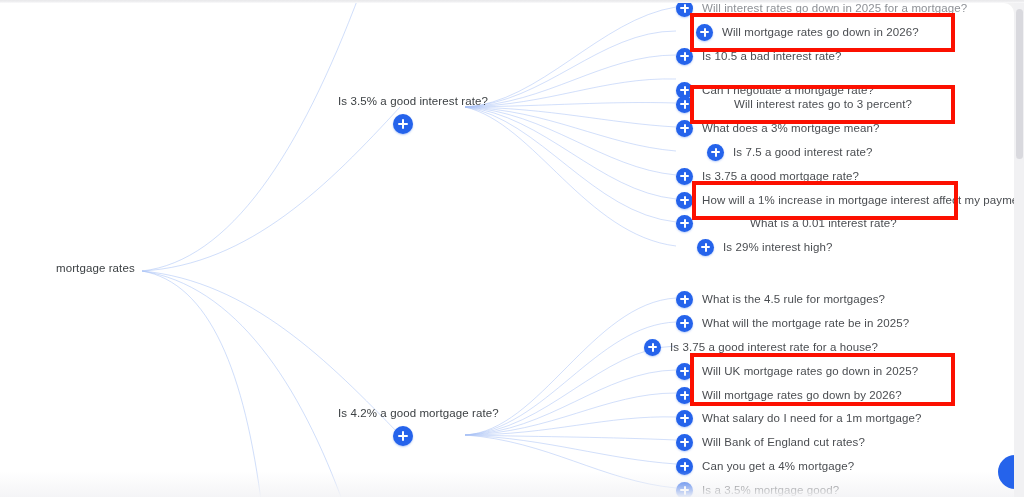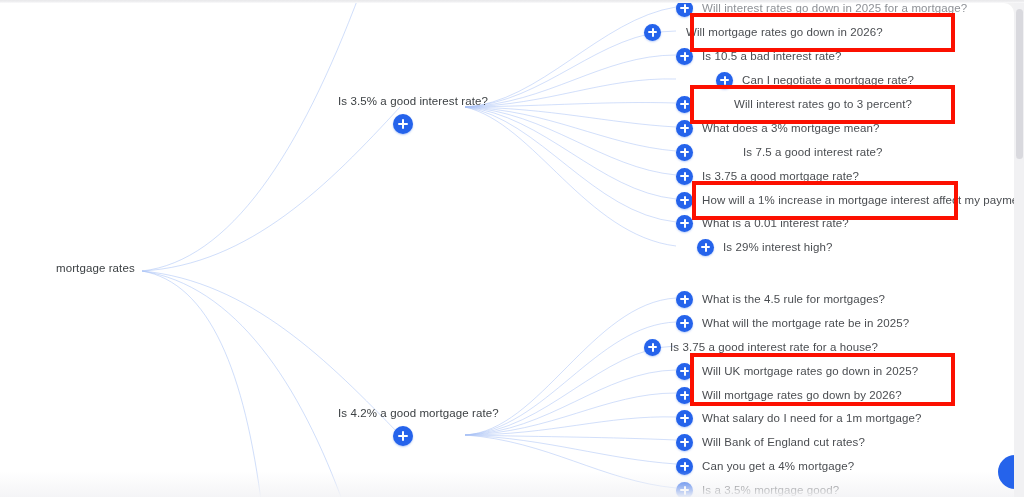--- a/index.html
+++ b/index.html
@@ -118,53 +118,53 @@
 
     <div class="branch-node" style="left:338px;top:404px;width:130px;">
       <div class="branch-label">Is 4.2% a good mortgage rate?</div>
       <div class="plus-btn"></div>
     </div>
 
     <div class="leaf clipped" style="left:676px;top:-5px;">
       <span class="leaf-plus"></span>
       <span class="leaf-text">Will interest rates go down in 2025 for a mortgage?</span>
     </div>
-    <div class="leaf" style="left:644px;top:19px;gap:16px;">
+    <div class="leaf" style="left:696px;top:19px;">
       <span class="leaf-plus"></span>
       <span class="leaf-text">Will mortgage rates go down in 2026?</span>
     </div>
     <div class="leaf" style="left:676px;top:43px;">
       <span class="leaf-plus"></span>
       <span class="leaf-text">Is 10.5 a bad interest rate?</span>
     </div>
-    <div class="leaf" style="left:676px;top:67px;margin-left:40px;">
+    <div class="leaf" style="left:676px;top:77px;">
       <span class="leaf-plus"></span>
       <span class="leaf-text">Can I negotiate a mortgage rate?</span>
     </div>
     <div class="leaf" style="left:676px;top:91px;gap:32px;">
       <span class="leaf-plus"></span>
       <span class="leaf-text">Will interest rates go to 3 percent?</span>
     </div>
     <div class="leaf" style="left:676px;top:115px;">
       <span class="leaf-plus"></span>
       <span class="leaf-text">What does a 3% mortgage mean?</span>
     </div>
-    <div class="leaf" style="left:676px;top:139px;gap:41px;">
+    <div class="leaf" style="left:707px;top:139px;">
       <span class="leaf-plus"></span>
       <span class="leaf-text">Is 7.5 a good interest rate?</span>
     </div>
     <div class="leaf" style="left:676px;top:163px;">
       <span class="leaf-plus"></span>
       <span class="leaf-text">Is 3.75 a good mortgage rate?</span>
     </div>
     <div class="leaf" style="left:676px;top:187px;">
       <span class="leaf-plus"></span>
       <span class="leaf-text">How will a 1% increase in mortgage interest affect my payment?</span>
     </div>
-    <div class="leaf" style="left:676px;top:210px;">
+    <div class="leaf" style="left:676px;top:210px;gap:48px;">
       <span class="leaf-plus"></span>
       <span class="leaf-text">What is a 0.01 interest rate?</span>
     </div>
     <div class="leaf" style="left:676px;top:234px;padding-left:21px;">
       <span class="leaf-plus"></span>
       <span class="leaf-text">Is 29% interest high?</span>
     </div>
 
     <div class="leaf" style="left:676px;top:286px;">
       <span class="leaf-plus"></span>

